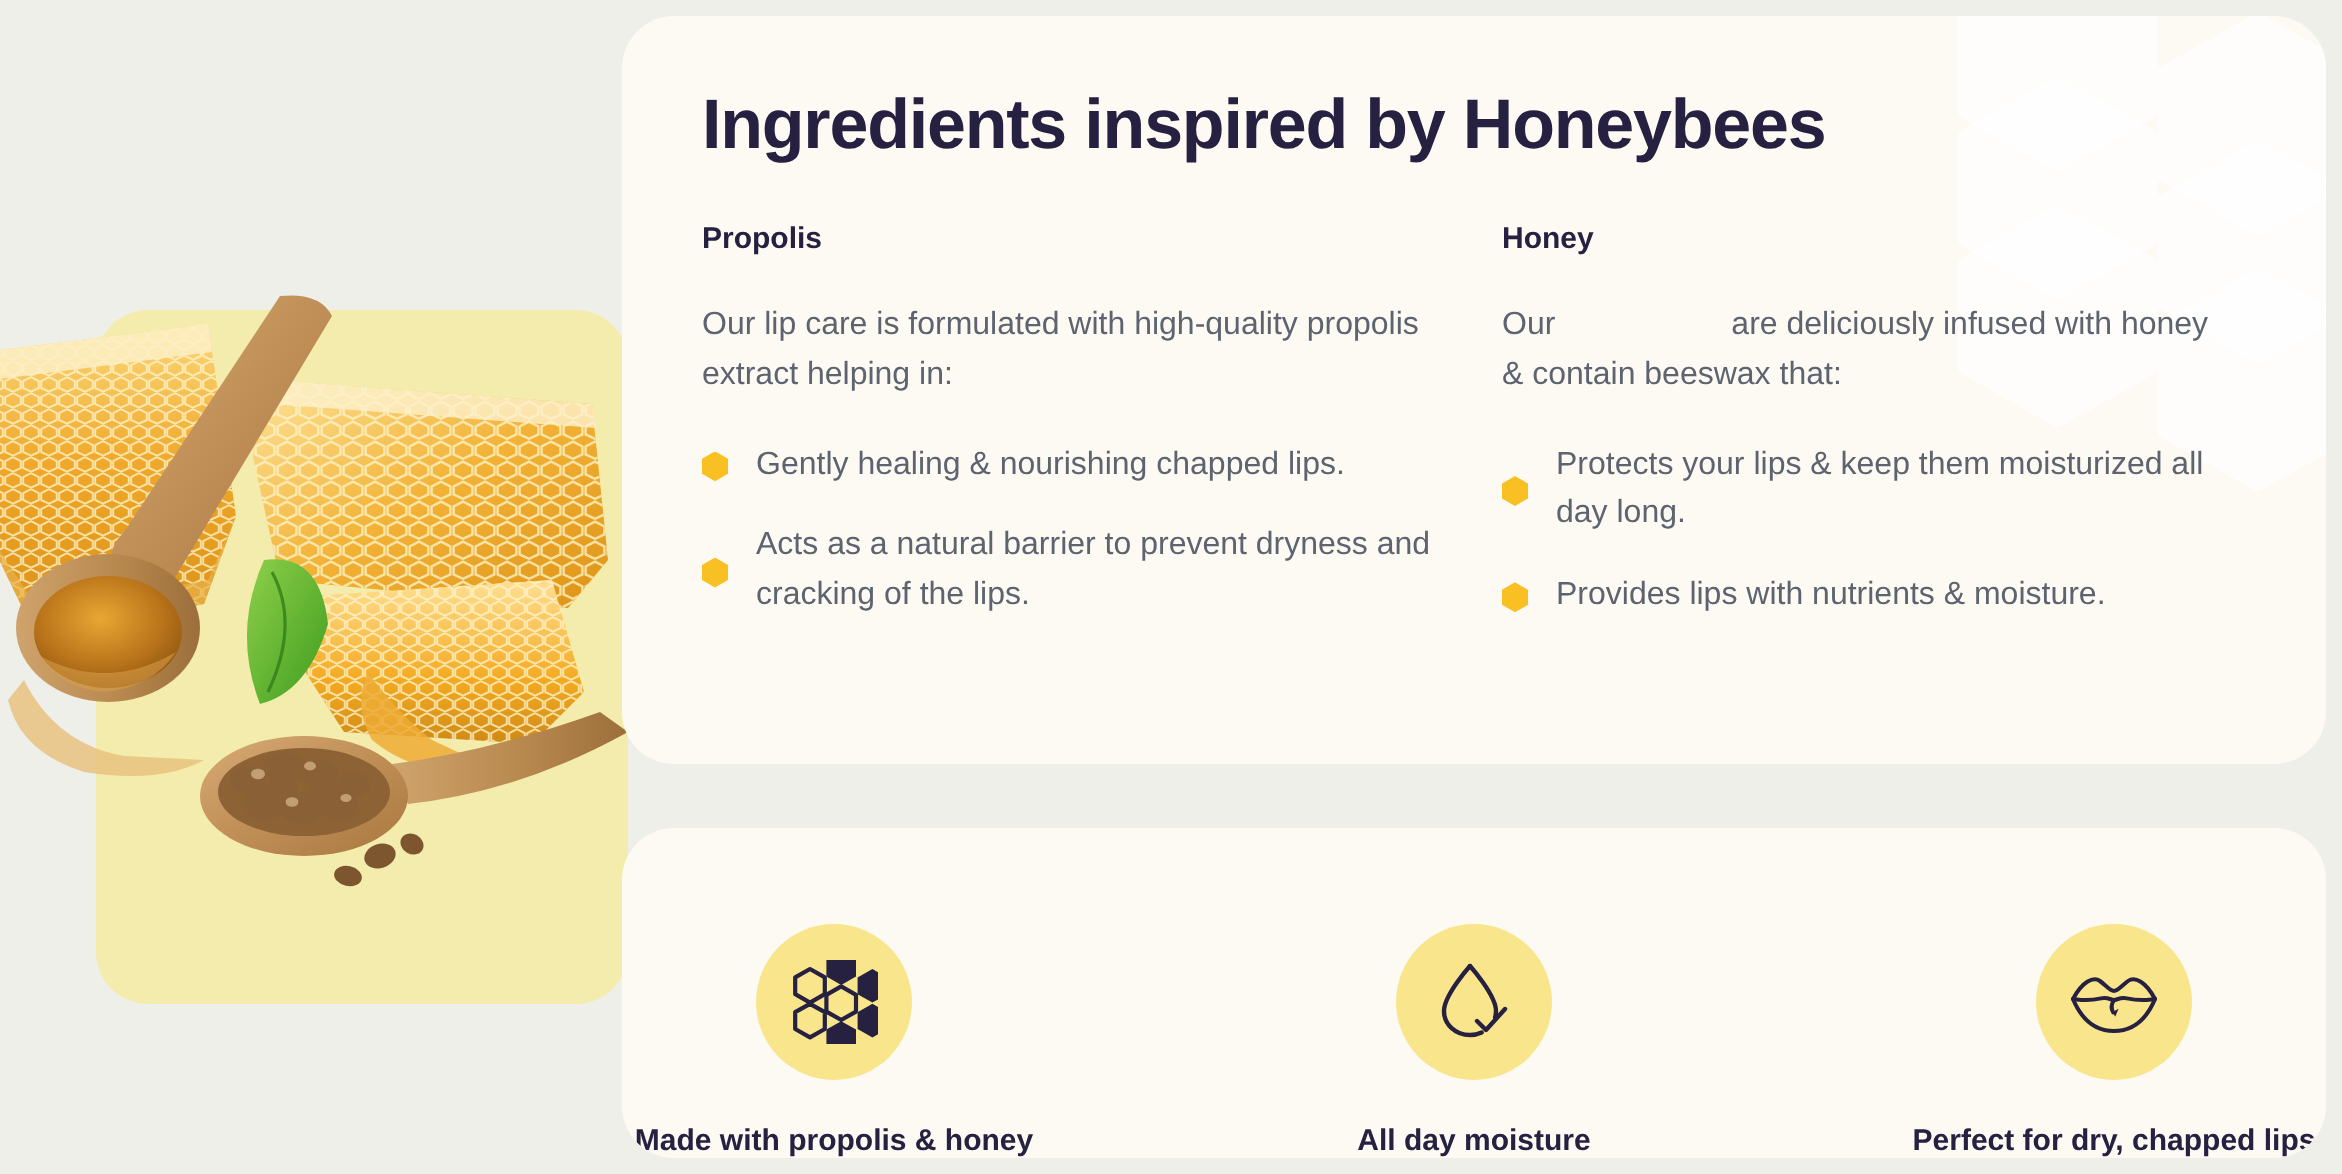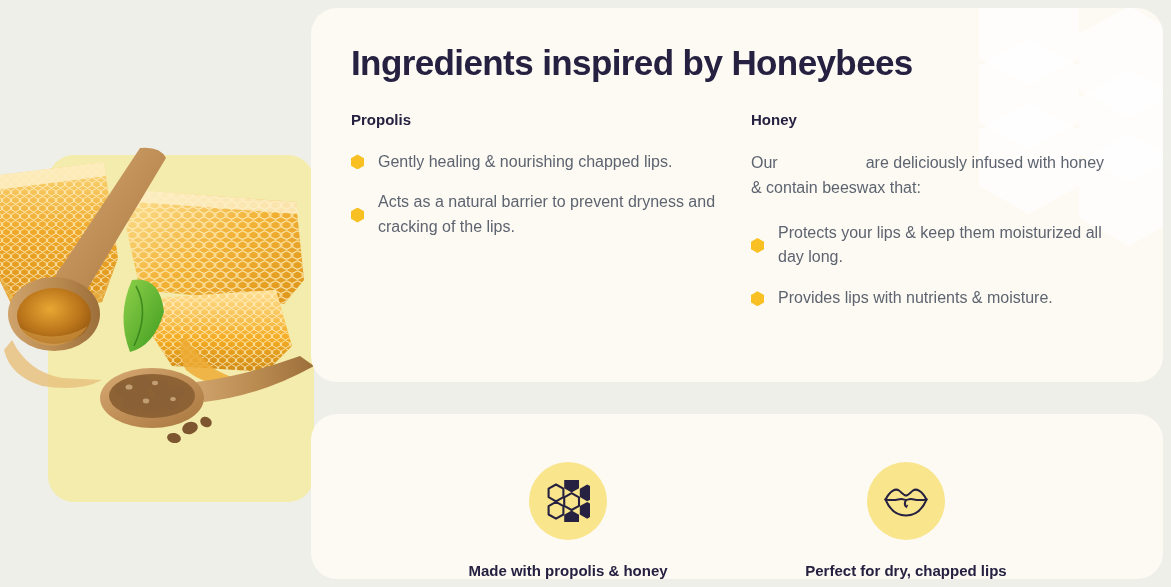--- a/index.html
+++ b/index.html
@@ -297,20 +297,21 @@
       </svg>
     </div>
 
     <div class="card-inner">
       <h1 class="headline">Ingredients inspired by Honeybees</h1>
 
       <div class="columns">
 
         <div class="col">
           <h2 class="col-title">Propolis</h2>
+          <p class="col-intro"><span>Our lip care is formulated with high-quality propolis extract helping in:</span></p>
           <ul class="bullets">
             <li class="bullet">
               <span class="hexdot"></span>
               <span class="bullet-text">Gently healing &amp; nourishing chapped lips.</span>
             </li>
             <li class="bullet">
               <span class="hexdot"></span>
               <span class="bullet-text">Acts as a natural barrier to prevent dryness and cracking of the lips.</span>
             </li>
           </ul>
@@ -350,20 +351,30 @@
               <polygon points="25.6,-4.3 33,-0.1 33,8.3 25.6,12.5 18.2,8.3 18.2,-0.1"></polygon>
               <polygon points="41.2,4.5 48.6,8.7 48.6,17.1 41.2,21.3 33.8,17.1 33.8,8.7"></polygon>
               <polygon points="41.2,21.9 48.6,26.1 48.6,34.5 41.2,38.7 33.8,34.5 33.8,26.1"></polygon>
               <polygon points="25.6,30.6 33,34.8 33,43.2 25.6,47.4 18.2,43.2 18.2,34.8"></polygon>
             </g>
           </svg>
         </div>
         <div class="feature-label">Made with propolis &amp; honey</div>
       </div>
 
+      <div class="feature">
+        <div class="feature-badge">
+          <svg width="40" height="44" viewBox="0 0 40 44" xmlns="http://www.w3.org/2000/svg">
+            <path d="M18 4 C18 4 5 18.5 5 26.5 C5 33.3 10.8 38.5 18 38.5 C20.1 38.5 22.1 38.05 23.8 37.25" fill="none" stroke="#262141" stroke-width="2.2" stroke-linecap="round" stroke-linejoin="round"></path>
+            <path d="M18 4 C18 4 31 18.5 31 26.5 C31 27.6 30.85 28.65 30.55 29.65" fill="none" stroke="#262141" stroke-width="2.2" stroke-linecap="round" stroke-linejoin="round"></path>
+            <path d="M21.5 31.5 L26 36 L35.5 25.5" fill="none" stroke="#262141" stroke-width="2.2" stroke-linecap="round" stroke-linejoin="round"></path>
+          </svg>
+        </div>
+        <div class="feature-label">All day moisture</div>
+      </div>
 
       <div class="feature">
         <div class="feature-badge">
           <svg width="48" height="34" viewBox="0 0 48 34" xmlns="http://www.w3.org/2000/svg">
             <g fill="none" stroke="#262141" stroke-width="2" stroke-linecap="round" stroke-linejoin="round">
               <path d="M3.5 15.5 C8 7 13.5 4 17 6.5 C19.6 8.4 22 11.5 24 11.5
                        C26 11.5 28.4 8.4 31 6.5 C34.5 4 40 7 44.5 15.5"></path>
               <path d="M3.5 15.5 C3.5 15.5 10 16.8 17.5 15.2 C21 14.5 22.5 16 24 16
                        C25.5 16 27 14.5 30.5 15.2 C38 16.8 44.5 15.5 44.5 15.5"></path>
               <path d="M3.5 15.5 C8.5 27.5 16 31.5 24 31.5 C32 31.5 39.5 27.5 44.5 15.5"></path>

